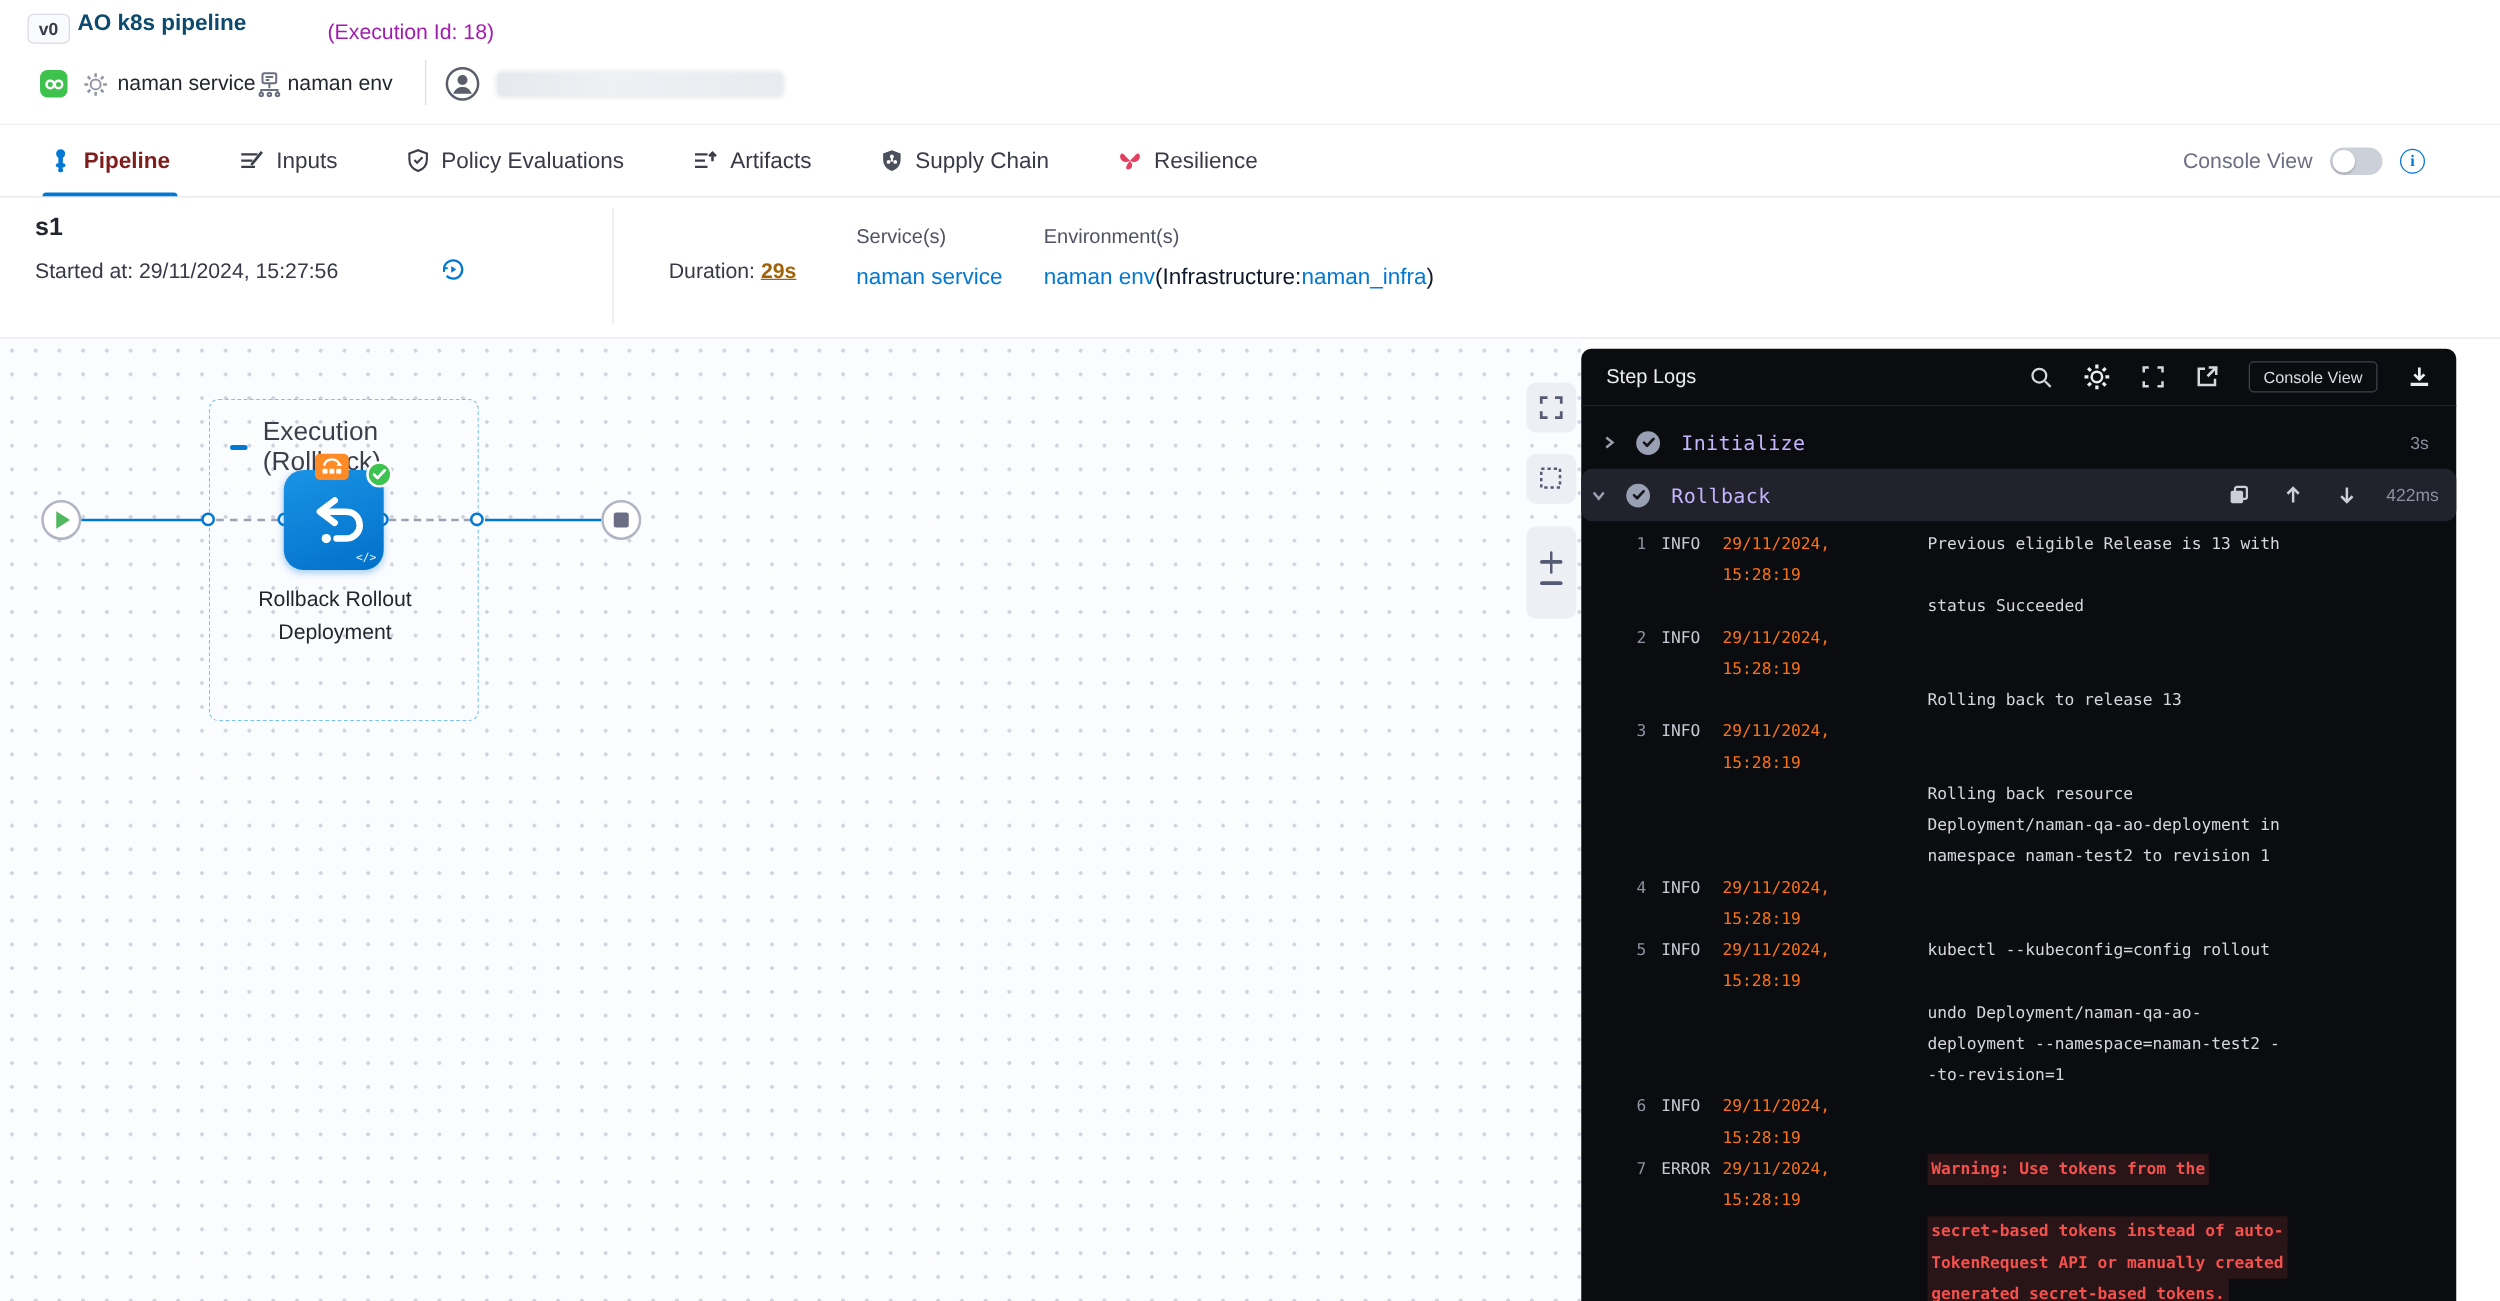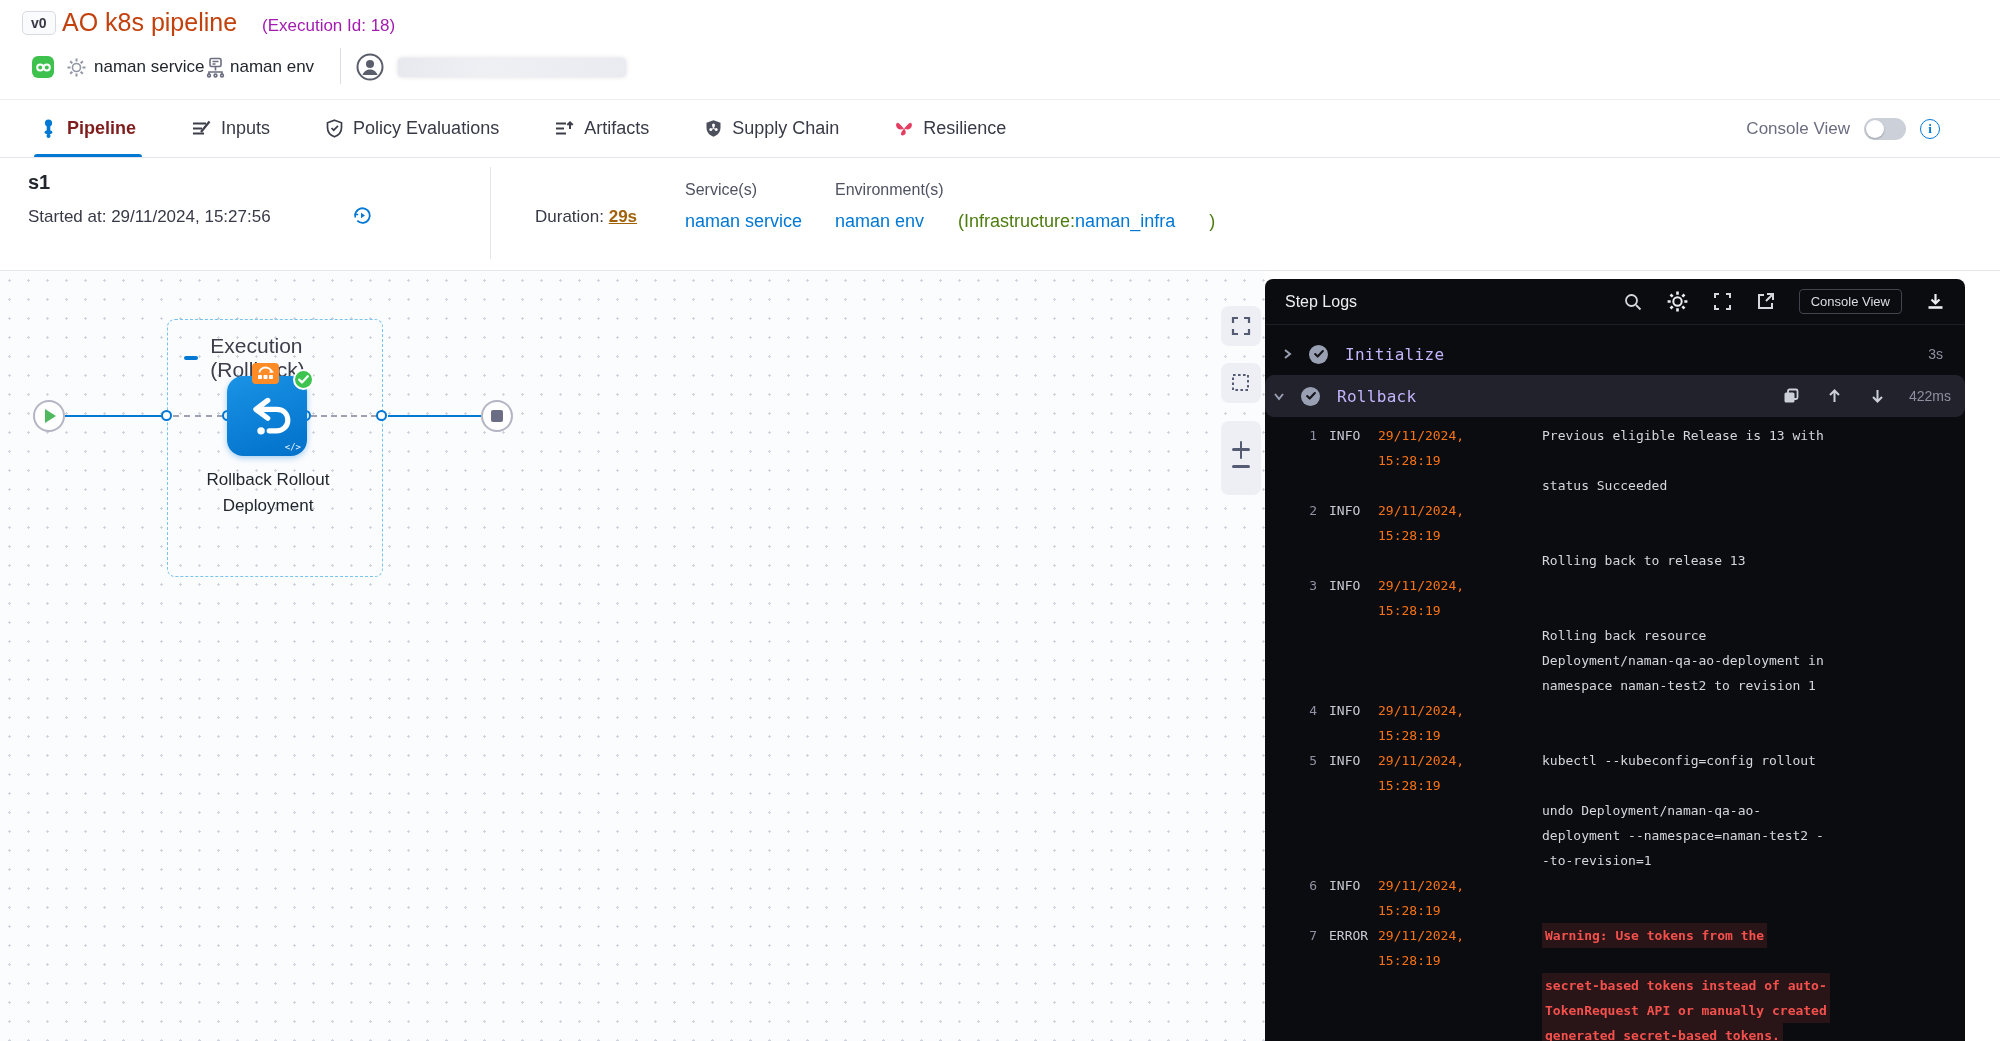--- a/index.html
+++ b/index.html
@@ -4,21 +4,21 @@
 <style>
   * { margin:0; padding:0; box-sizing:border-box; }
   html,body { width:2000px; height:1041px; overflow:hidden; background:#fff;
     font-family:"Liberation Sans", sans-serif; }
   .app { position:relative; width:2000px; height:1041px; background:#fff; }
 
   
   .app-header { position:absolute; left:0; top:0; width:2000px; height:99px; background:#fff; }
   .vbadge { position:absolute; left:22px; top:11px; border:1px solid #d9dbe3; border-radius:5px;
     background:#fafbfc; color:#383946; font-size:14px; padding:3px 8px; font-weight:600;}
-  .page-title { position:absolute; left:62px; top:8px; font-size:25px; font-weight:400; color:#c2410c; }
+  .page-title { position:absolute; left:62px; top:8px; font-size:18px; font-weight:700; color:#0c4a6e; }
   .execid { position:absolute; left:262px; top:16px; font-size:17px; color:#a21caf;text-align:right; }
   .meta-row { position:absolute; left:0; top:52px; height:34px; width:100%; }
   .gitops-chip { position:absolute; left:32px; top:4px; width:22px; height:22px; border-radius:6px;
     background:#3fc14e; display:flex; align-items:center; justify-content:center; }
   .gear-sm { position:absolute; left:66px; top:5px; }
   .meta-service { position:absolute; left:94px; top:5px; font-size:17px; color:#22272e; }
   .env-ic { position:absolute; left:206px; top:5px; }
   .meta-env { position:absolute; left:230px; top:5px; font-size:17px; color:#22272e; }
   .meta-divider { position:absolute; left:340px; top:-4px; width:1px; height:36px; background:#dcdee6; }
   .avatar { position:absolute; left:356px; top:1px; width:28px; height:28px; color:#5a5e6b; }
@@ -47,21 +47,21 @@
   .stage-name { position:absolute; left:28px; top:12px; font-size:20px; font-weight:700; color:#22272e; }
   .stage-started { position:absolute; left:28px; top:48px; font-size:17px; color:#383946; }
   .history-ic { position:absolute; left:352px; top:46px; }
   .stage-divider { position:absolute; left:490px; top:8px; width:1px; height:92px; background:#e3e5eb; }
   .stage-duration { position:absolute; left:535px; top:48px; font-size:17px; color:#383946; }
   .stage-duration b { font-weight:700; color:#a16207;text-decoration:underline; }
   .col-label { position:absolute; top:22px; font-size:16px; color:#4f5261; }
   .col-link { position:absolute; top:52px; font-size:18px; color:#0278d5; cursor:pointer; }
   .svc-col { left:685px; } .env-col { left:835px; }
   .env-line { white-space:nowrap; }
-  .env-line .plain { color:#4d7c0f;margin-left:34px; }
+  .env-line .plain { color:#0f172a; }
 
   
   .main { position:absolute; left:0; top:270px; width:2000px; height:771px; border-top:1px solid #e4e6ec; }
   .canvas { position:absolute; left:0; top:0; width:1265px; height:771px; background-color:#fbfcfe;
     background-image:radial-gradient(#ced3dd 1.3px, transparent 1.3px); background-size:19px 19px; }
 
   .exec-group { position:absolute; left:167px; top:48px; width:216px; height:258px;
     border:1.6px dashed #79c4ef; border-radius:8px; }
   .exec-group-label { position:absolute; left:16px; top:14px; display:flex; align-items:center; gap:12px; }
   .minus-ic { width:16px; height:4px; border-radius:2px; background:#0278d5; }

